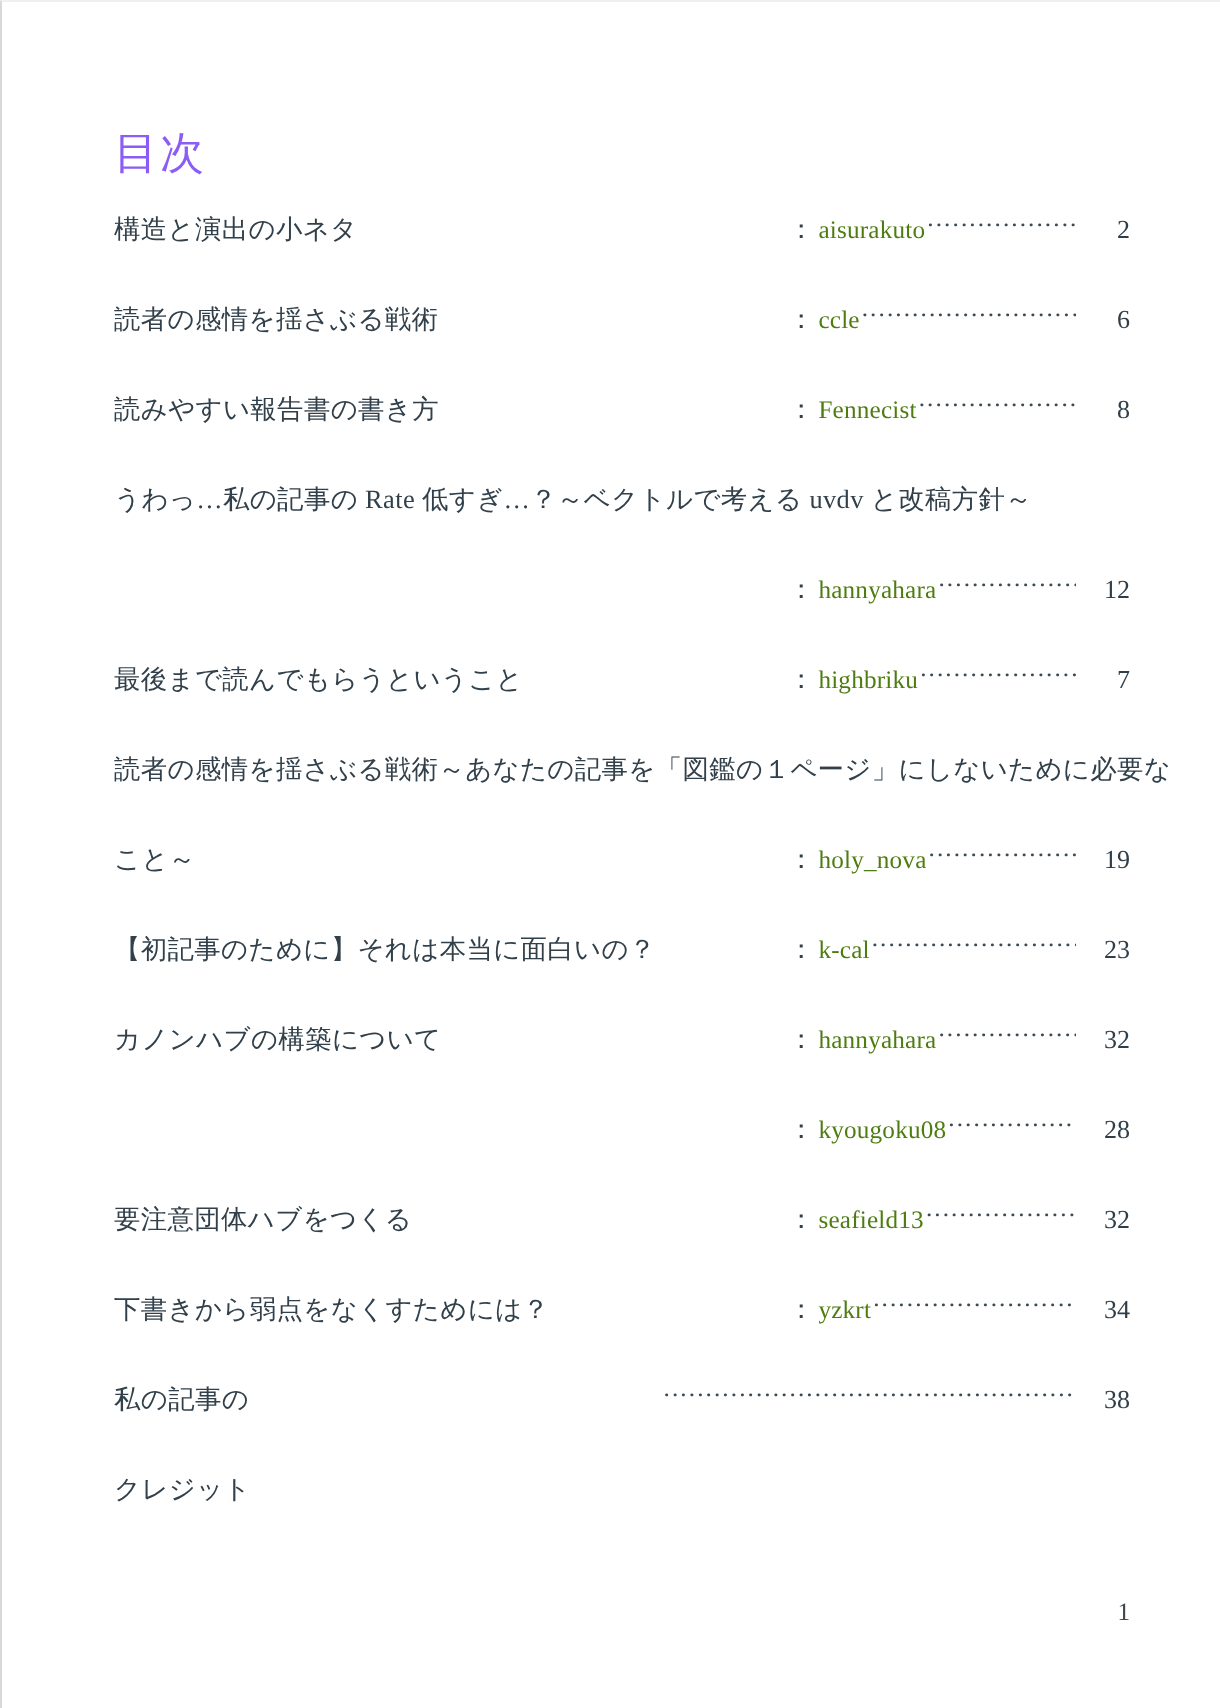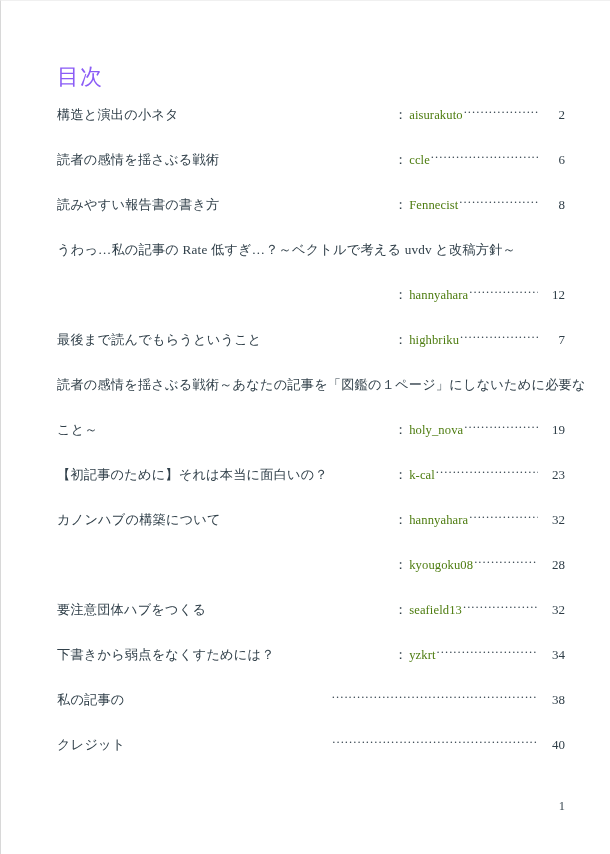--- a/index.html
+++ b/index.html
@@ -283,23 +283,19 @@
           <span class="tail" style="flex: 1 1 auto;">
             <span class="leader"></span>
             <span class="pageno">38</span>
           </span>
         </div>
       </div>
       <div class="toc-row">
         <div class="row-line">
           <span class="entry-title">クレジット</span>
           <span class="spacer"></span>
-          <span class="tail" style="flex: 1 1 auto;">
-            <span class="leader"></span>
-            <span class="pageno">40</span>
-          </span>
         </div>
       </div>
     </div>
 
   <div class="folio">1</div>
 
 </div>
 
 </body></html>

